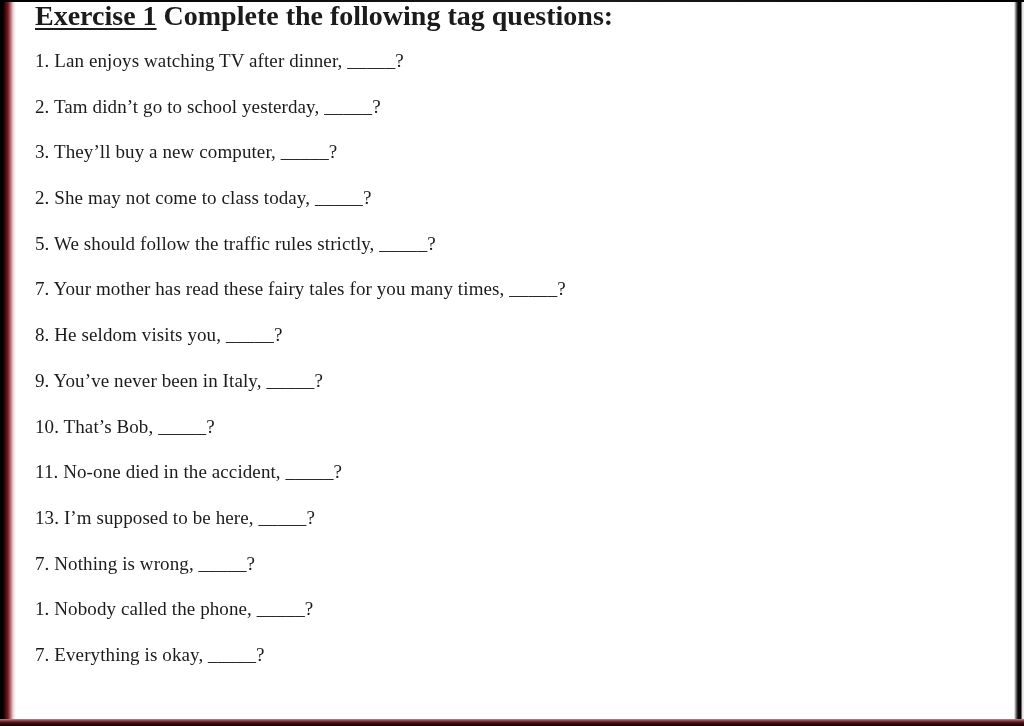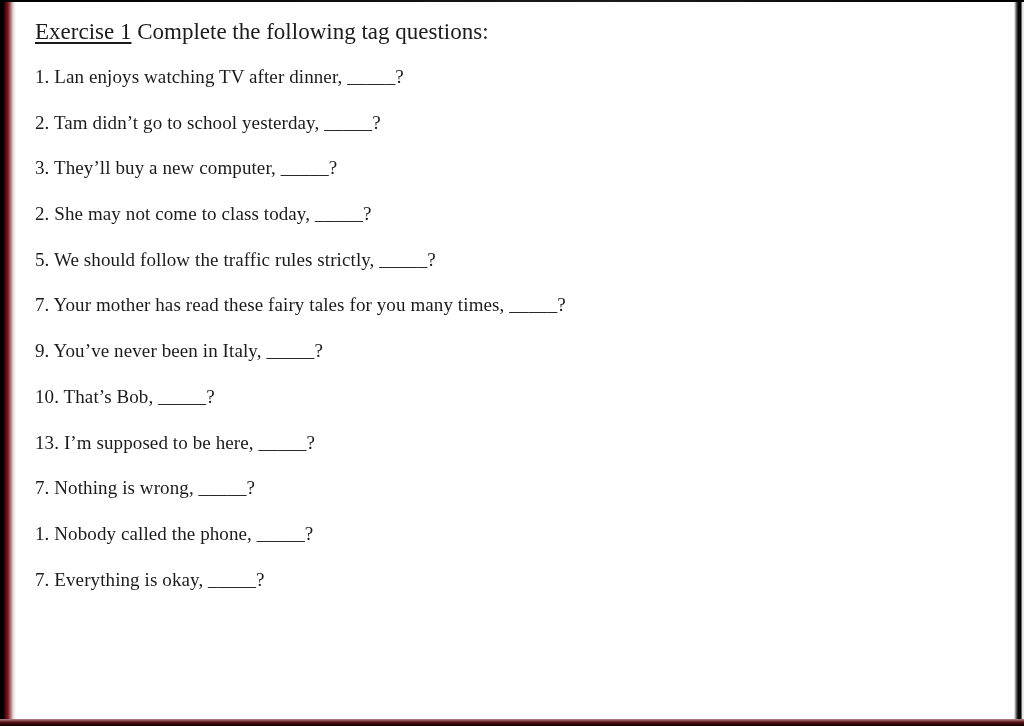--- a/index.html
+++ b/index.html
@@ -61,24 +61,24 @@
       #170305 100%);
     z-index: 3;
   }
   .content {
     position: absolute;
     top: 3px;
     left: 35px;
     right: 20px;
   }
   .title {
-    margin: 16px 0 19px 0;
-    font-size: 23px;
+    margin: 0 0 19px 0;
+    font-size: 28px;
     line-height: 26px;
-    font-weight: normal;
+    font-weight: bold;
     white-space: nowrap;
   }
   .title .u {
     text-decoration: underline;
     text-decoration-thickness: 2px;
     text-underline-offset: 3px;
   }
   .question {
     margin: 0 0 19.7px 0;
     font-size: 19px;
@@ -102,21 +102,23 @@
     <p class="title">
       <span class="u">Exercise 1</span><span> Complete the following tag questions:</span>
     </p>
 
     <p class="question">1. Lan enjoys watching TV after dinner, _____?</p>
     <p class="question">2. Tam didn’t go to school yesterday, _____?</p>
     <p class="question">3. They’ll buy a new computer, _____?</p>
     <p class="question">2. She may not come to class today, _____?</p>
     <p class="question">5. We should follow the traffic rules strictly, _____?</p>
     <p class="question">7. Your mother has read these fairy tales for you many times, _____?</p>
+    <p class="question">8. He seldom visits you, _____?</p>
     <p class="question">9. You’ve never been in Italy, _____?</p>
     <p class="question">10. That’s Bob, _____?</p>
+    <p class="question">11. No-one died in the accident, _____?</p>
     <p class="question">13. I’m supposed to be here, _____?</p>
     <p class="question">7. Nothing is wrong, _____?</p>
     <p class="question">1. Nobody called the phone, _____?</p>
     <p class="question">7. Everything is okay, _____?</p>
   </div>
 
 </div>
 
 </body></html>

